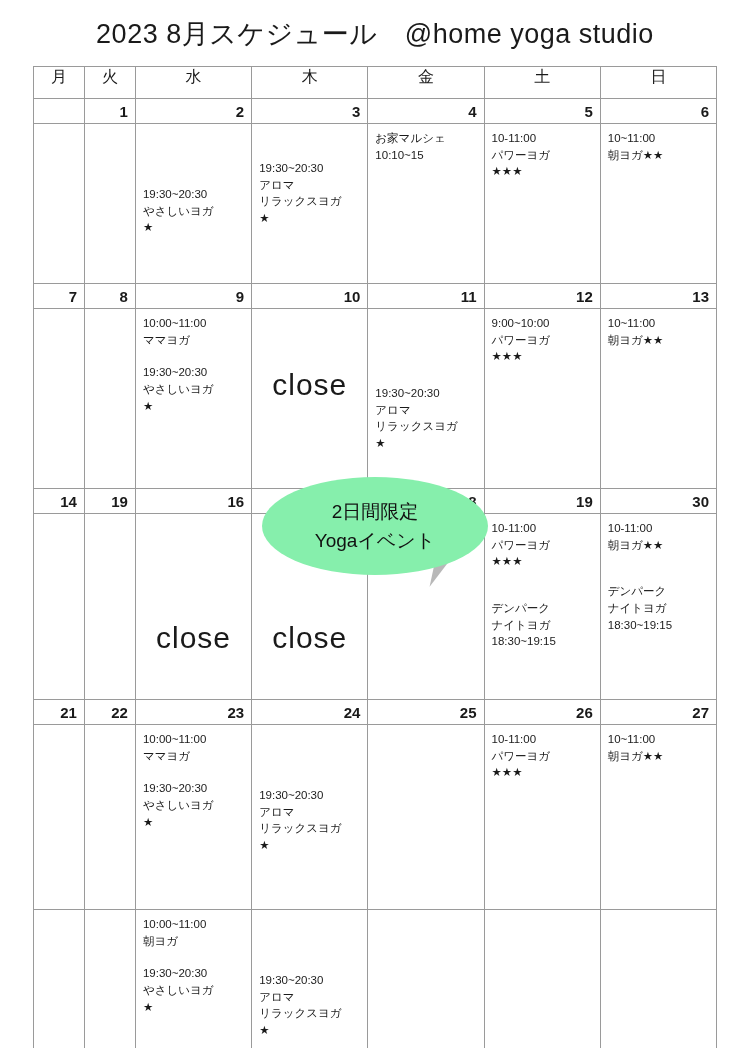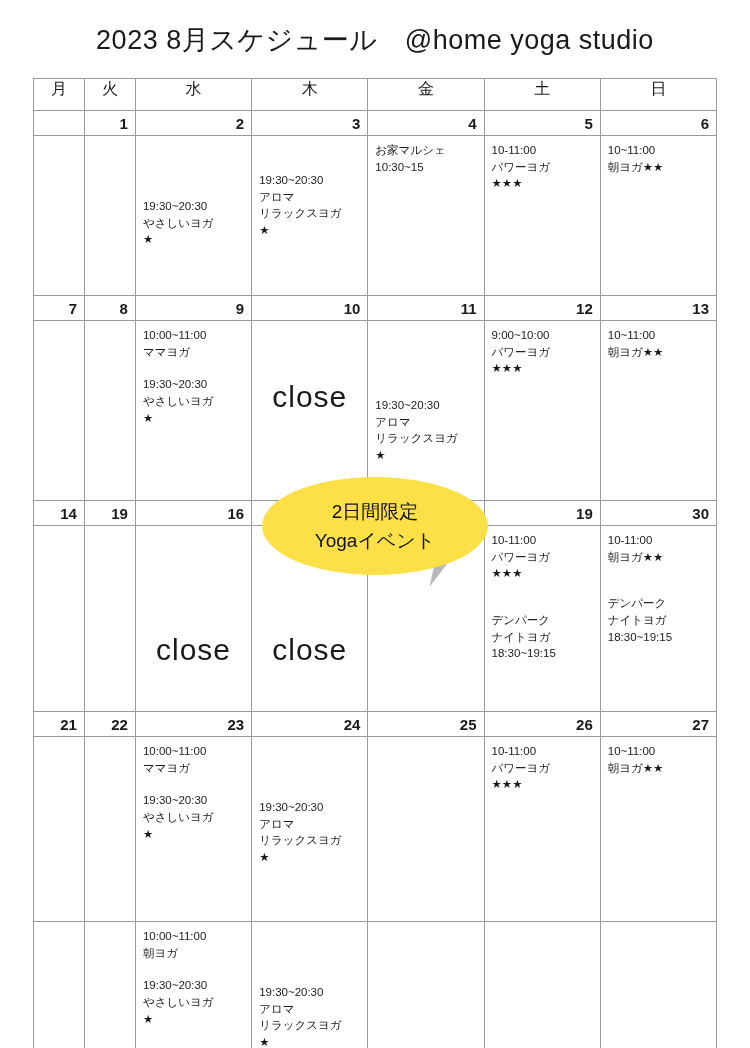--- a/index.html
+++ b/index.html
@@ -15,21 +15,21 @@
     color: #1a1a1a;
     position: relative;
     overflow: hidden;
   }
   #page-title {
     text-align: center;
     font-size: 27px;
     font-weight: 400;
     letter-spacing: 0.5px;
     padding: 16px 0 14px 0;
-    margin: 6px;
+    margin: 0;
     white-space: pre;
   }
   table.calendar {
     border-collapse: collapse;
     width: 684px;
     margin: 0 auto;
     table-layout: fixed;
   }
   table.calendar th, table.calendar td {
     border: 1px solid #9a9a9a;
@@ -95,21 +95,21 @@
   }
   .close-text.low { margin-top: 96px; }
 
   
   #bubble {
     position: absolute;
     left: 262px;
     top: 477px;
     width: 226px;
     height: 98px;
-    background: #fde047;
+    background: #86efac;
     border-radius: 50% / 50%;
     text-align: center;
     color: #111;
     font-size: 19px;
     line-height: 1.55;
     padding-top: 20px;
     z-index: 5;
   }
   #bubble .bline { display: block; }
   #bubble-tail {
@@ -180,21 +180,21 @@
           <div class="cell-inner">
         <div class="evt pushdown4">19:30~20:30
 アロマ
 リラックスヨガ
 ★</div>
       </div>
         </td>
       <td>
           <div class="cell-inner">
         <div class="evt">お家マルシェ
-10:30~15</div>
+10:10~15</div>
       </div>
         </td>
       <td>
           <div class="cell-inner">
         <div class="evt">10-11:00
 パワーヨガ
 ★★★</div>
       </div>
         </td>
       <td>

